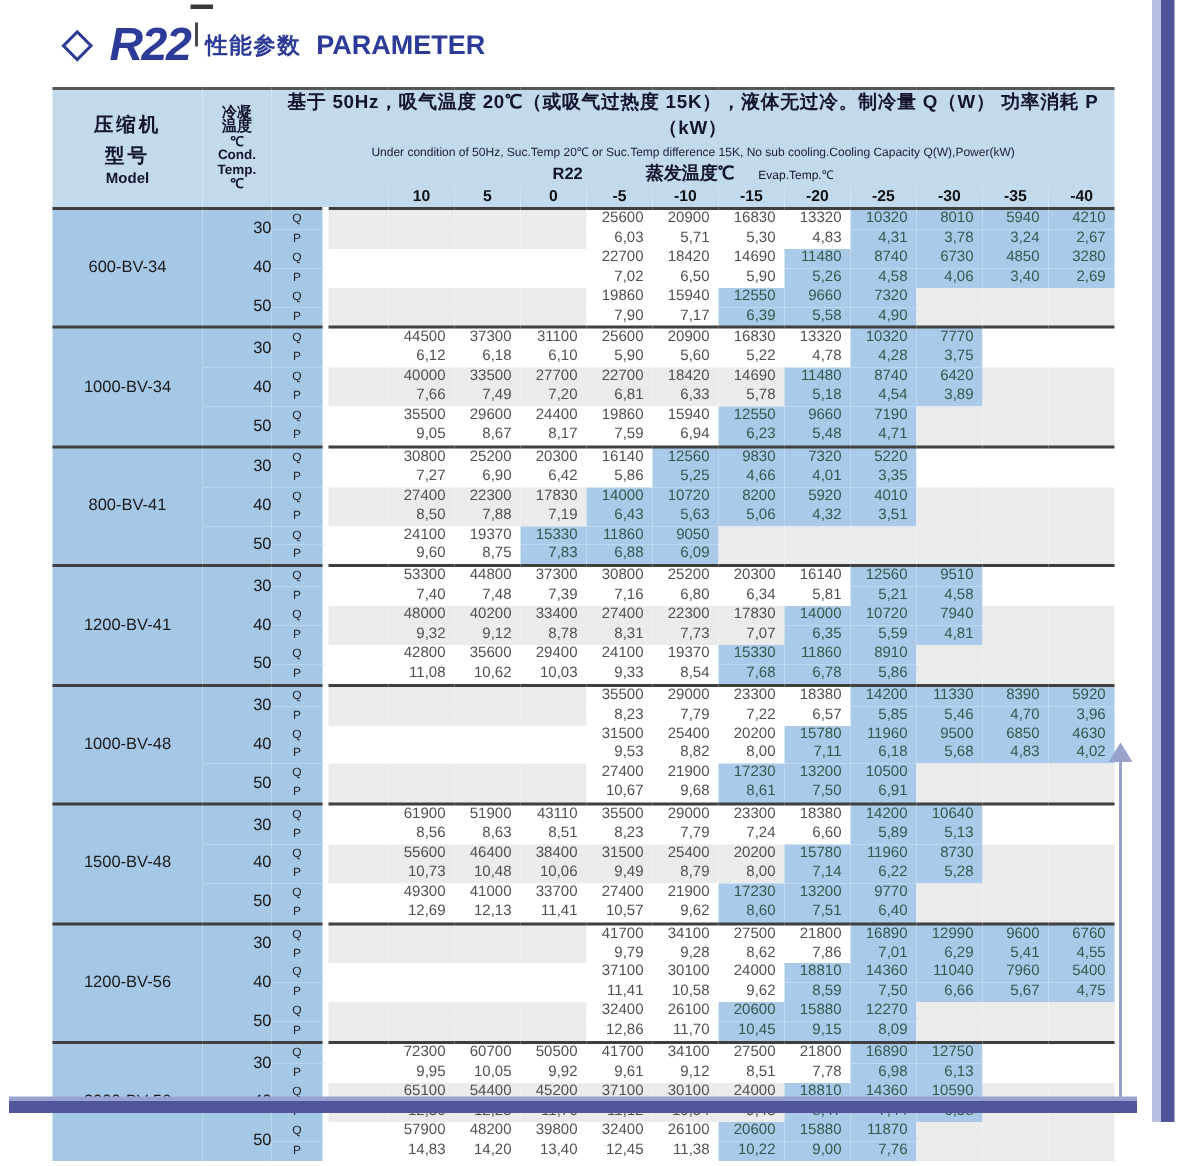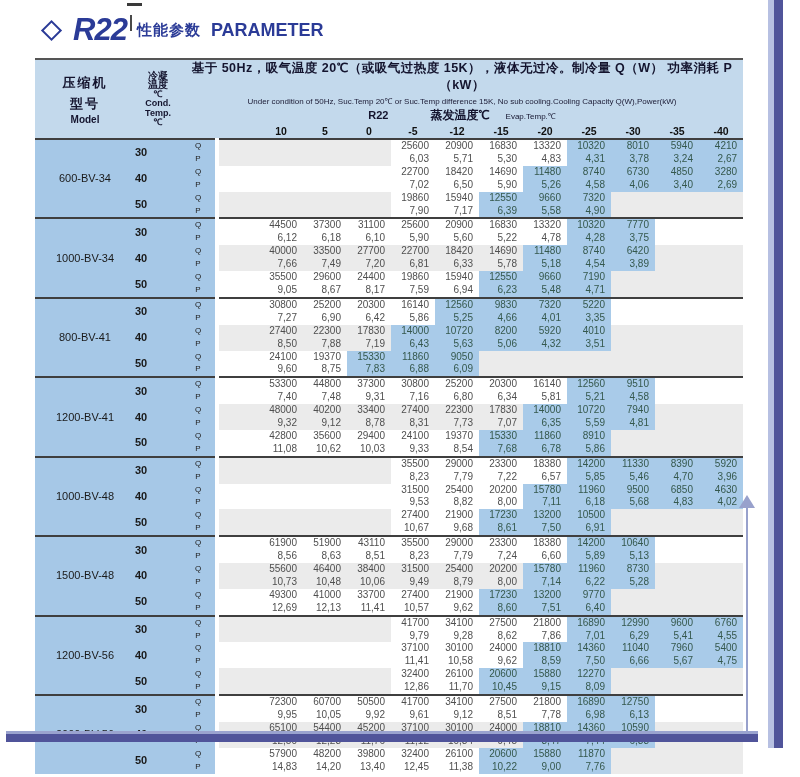--- a/index.html
+++ b/index.html
@@ -43,21 +43,21 @@
   .cond-evap .evap-pair { display:flex; align-items:baseline; gap:16px; }
   .cond-evap .evap-zh { font-size:12px; font-weight:bold; }
   .cond-evap .evap-en { font-size:8px; }
 
   th.colnum { font-size:10.5px; font-weight:bold; vertical-align:middle; color:#101010;margin-top:32px; }
 
   tbody td { height:12.9px; line-height:12.9px; font-size:10px; vertical-align:middle; }
   tbody tr.block-start td { border-top:2px solid #3f3f3f; }
 
   td.model { background:var(--panel-bg); text-align:center; font-size:11px; color:#1a1a1a; }
-  td.ctemp { background:var(--panel-bg); text-align:left; font-size:11px; color:#1a1a1a;font-weight:bold; }
+  td.ctemp { background:var(--panel-bg); text-align:right; font-size:11px; color:#1a1a1a; }
   td.qp    { background:var(--panel-bg); text-align:center; font-size:8px; color:#222; border-right:4px solid #fff; }
   td.spacer { background:#fff; }
   td.val { text-align:right; padding-right:6px; color:#4f4f4f; background:#fff; }
   td.gray { background:var(--stripe-gray); }
   td.blue { background:var(--highlight-bg); color:#35584d; }
 
   
   .frame-right-light { position:absolute; left:768px; top:0; width:6px; height:748px; background:var(--frame-light); }
   .frame-right-dark  { position:absolute; left:774px; top:0; width:9px; height:748px; background:var(--frame-dark); }
   .frame-bottom-light{ position:absolute; left:6px; top:731px; width:752px; height:3px; background:#9aa3cf; }
@@ -127,21 +127,21 @@
           </div>
         </th>
       </tr>
       <tr class="hrow2">
         <th class="h-qp" colspan="2"></th>
 
       <th class="colnum">10</th>
           <th class="colnum">5</th>
           <th class="colnum">0</th>
           <th class="colnum">-5</th>
-          <th class="colnum">-12</th>
+          <th class="colnum">-10</th>
           <th class="colnum">-15</th>
           <th class="colnum">-20</th>
           <th class="colnum">-25</th>
           <th class="colnum">-30</th>
           <th class="colnum">-35</th>
           <th class="colnum">-40</th>
         </tr>
     </thead>
     <tbody>
         <tr class="block-start">
@@ -441,21 +441,21 @@
           <td class="val blue">12560</td>
           <td class="val blue">9510</td>
           <td class="val"></td>
           <td class="val"></td>
         </tr>
         <tr>
           <td class="qp">P</td>
           <td class="spacer"></td>
           <td class="val">7,40</td>
           <td class="val">7,48</td>
-          <td class="val">9,31</td>
+          <td class="val">7,39</td>
           <td class="val">7,16</td>
           <td class="val">6,80</td>
           <td class="val">6,34</td>
           <td class="val">5,81</td>
           <td class="val blue">5,21</td>
           <td class="val blue">4,58</td>
           <td class="val"></td>
           <td class="val"></td>
         </tr>
         <tr>

